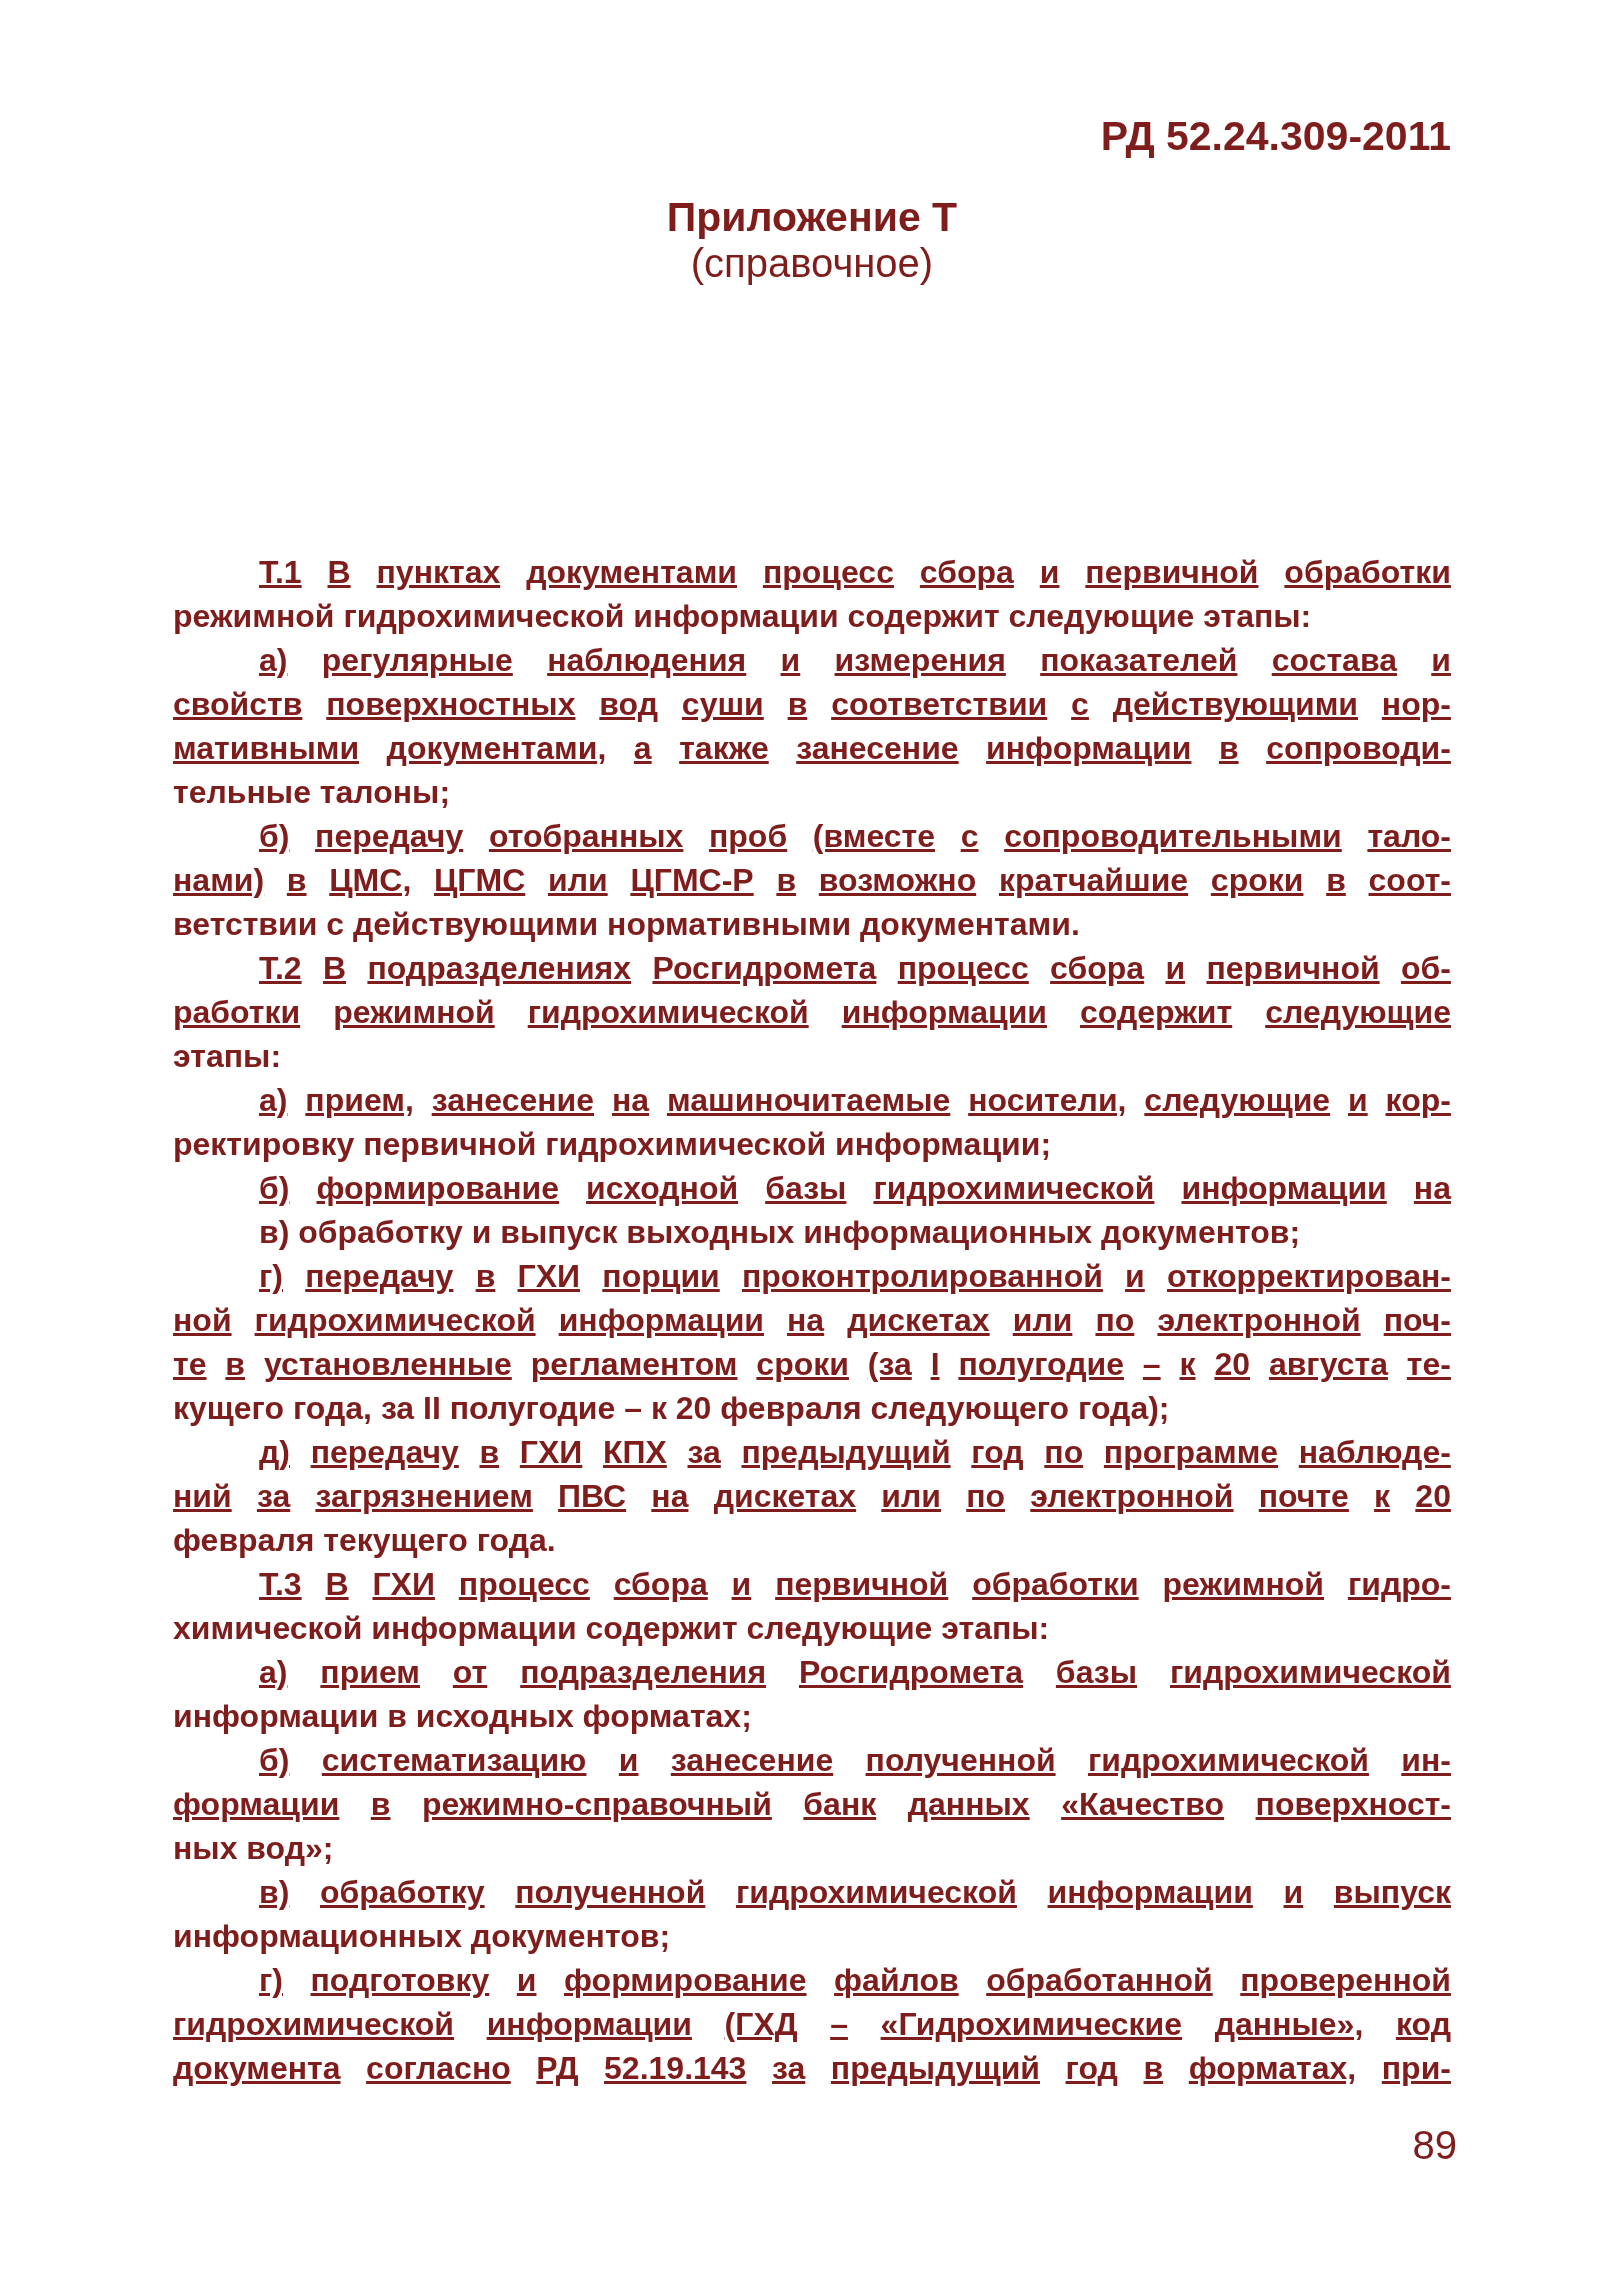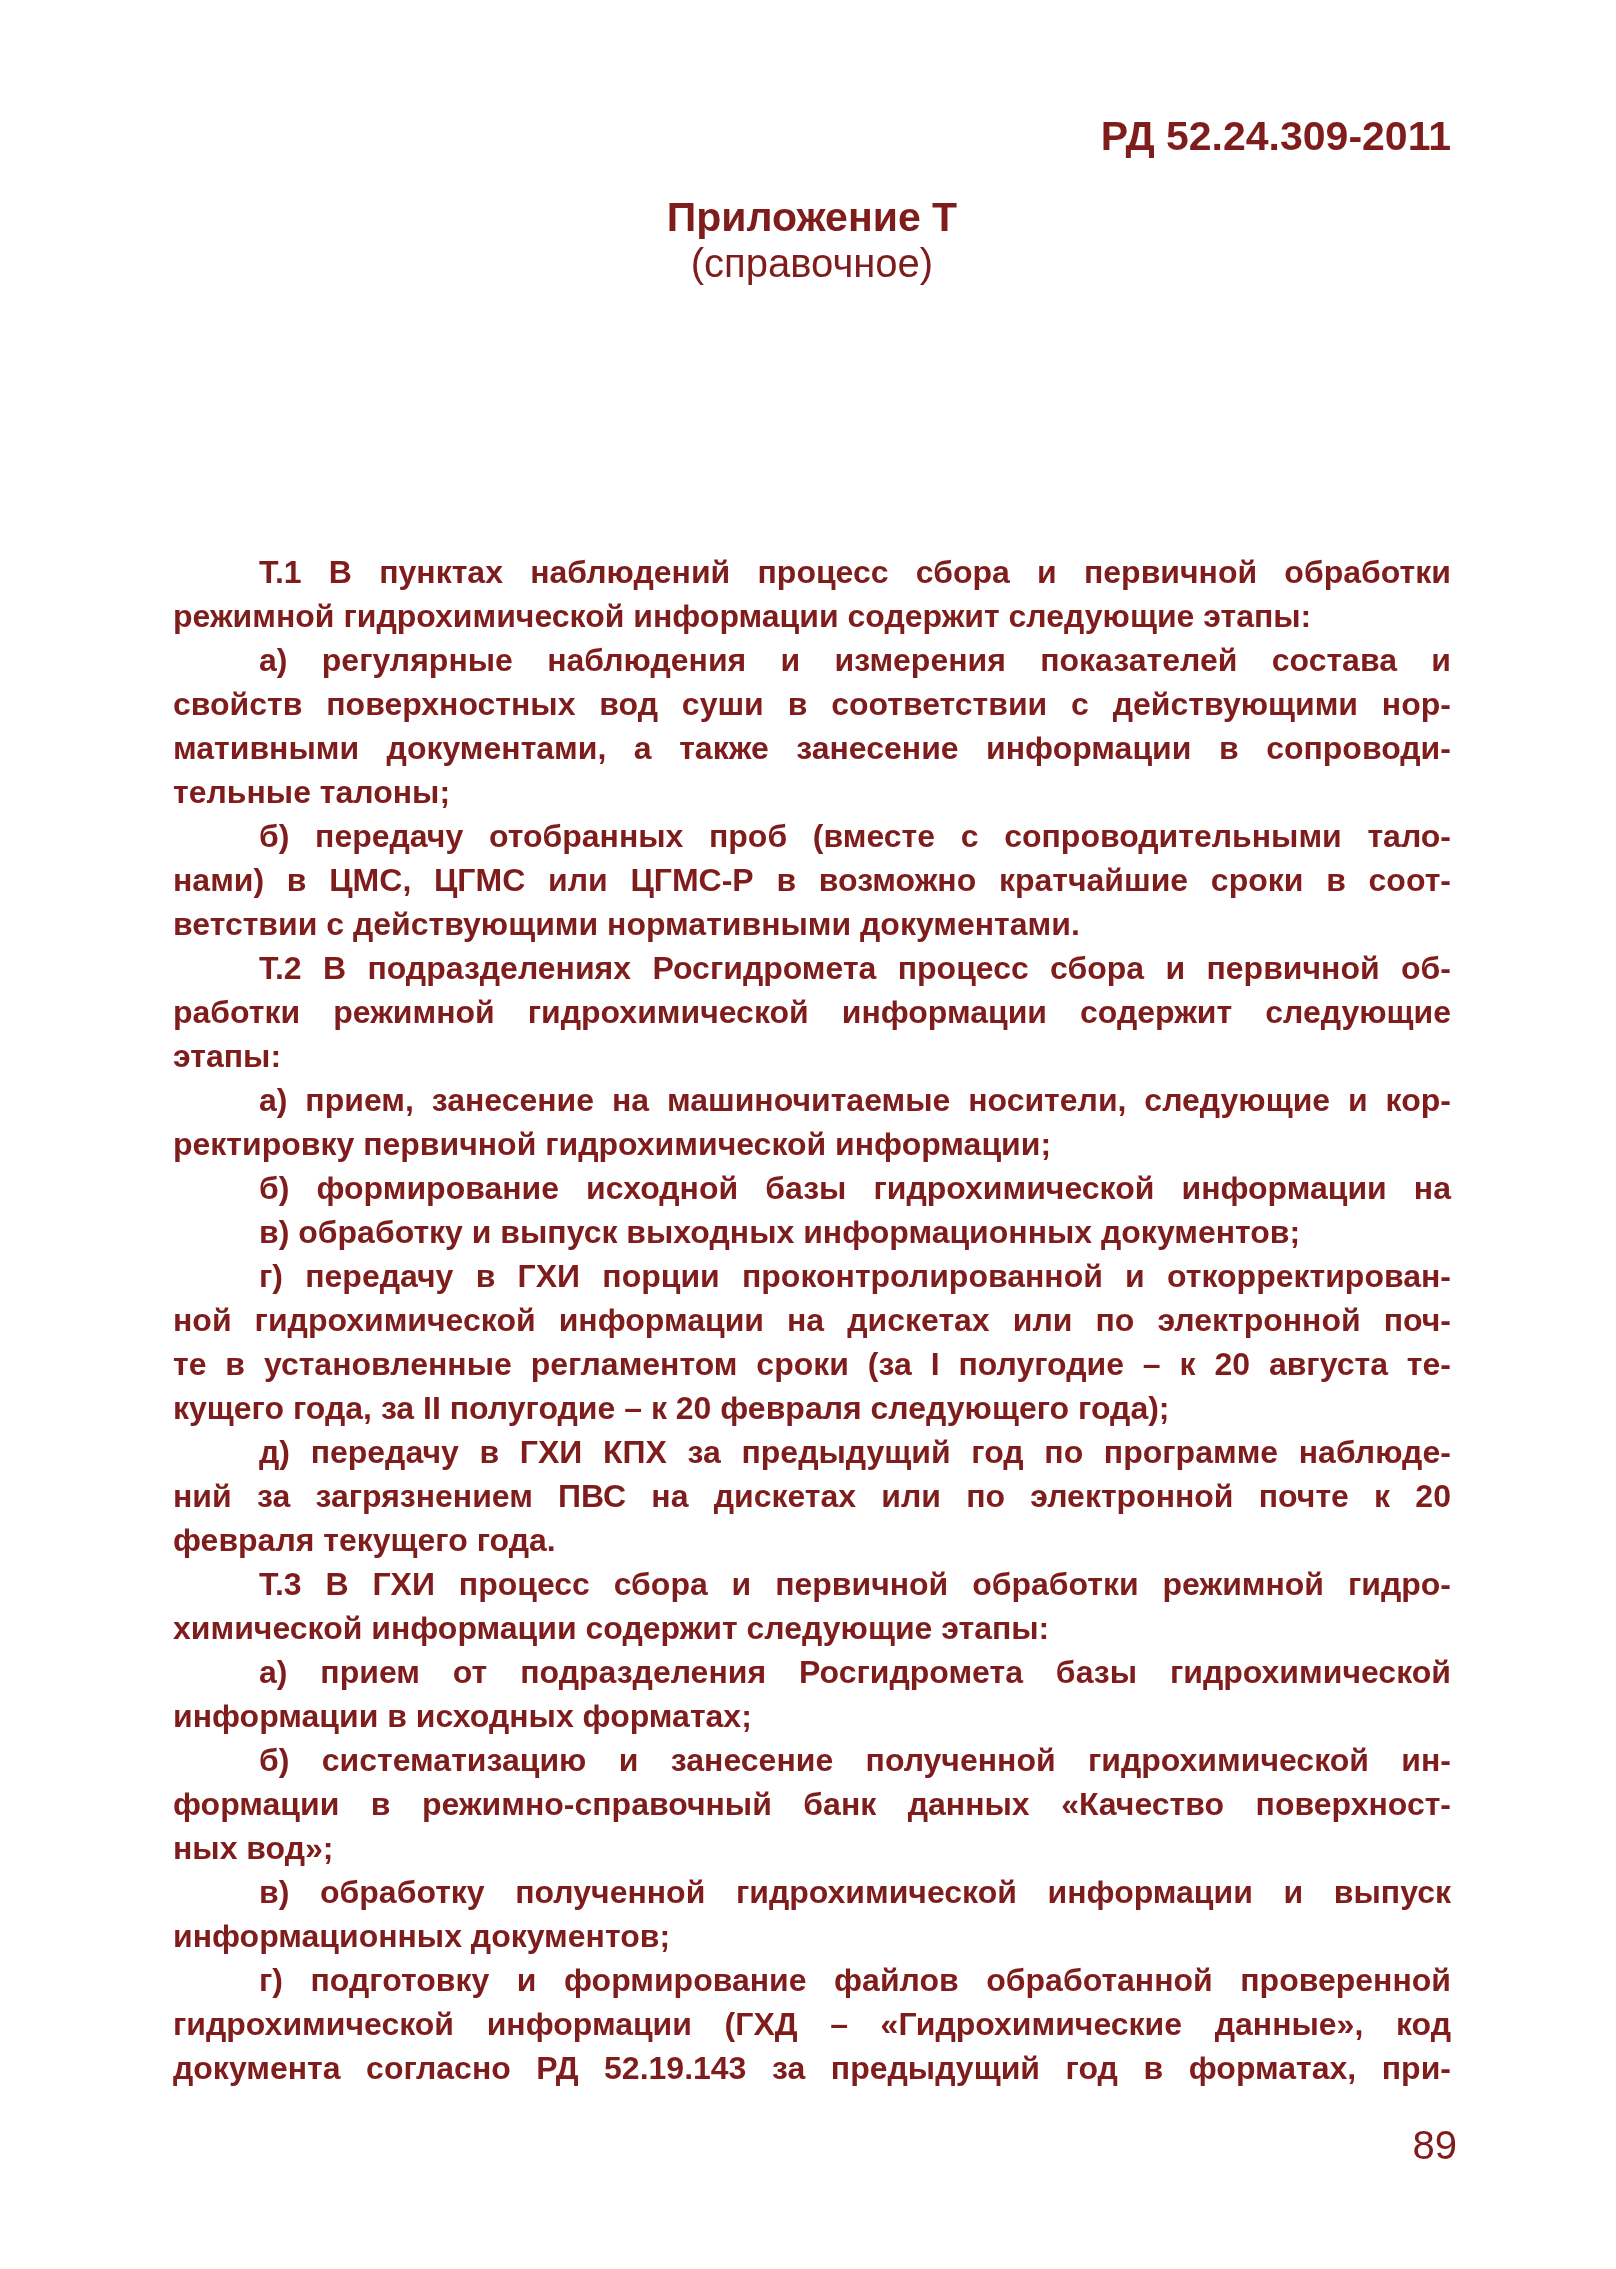--- a/index.html
+++ b/index.html
@@ -57,20 +57,21 @@
   .ln {
     height: 44px;
     line-height: 44px;
     font-size: 32px;
     font-weight: 700;
     white-space: nowrap;
   }
   .ln.j {
     display: flex;
     justify-content: space-between;
+    text-decoration: underline;
   }
   .ln.f { padding-left: 86px; }
   .page-number {
     position: absolute;
     top: 2123px;
     right: 160px;
     font-size: 40px;
     font-weight: 400;
     line-height: 44px;
   }
@@ -85,21 +86,21 @@
   <div class="hline appendix-label">Приложение Т</div>
 
   <div class="hline appendix-note">(справочное)</div>
 
 
   <div class="body-text">
       <div class="ln j f">
         <span>Т.1</span>
         <span>В</span>
         <span>пунктах</span>
-        <span>наблюдений</span>
+        <span>документами</span>
         <span>процесс</span>
         <span>сбора</span>
         <span>и</span>
         <span>первичной</span>
         <span>обработки</span>
       </div>
       <div class="ln">режимной гидрохимической информации содержит следующие этапы:</div>
       <div class="ln j f">
         <span>а)</span>
         <span>регулярные</span>

